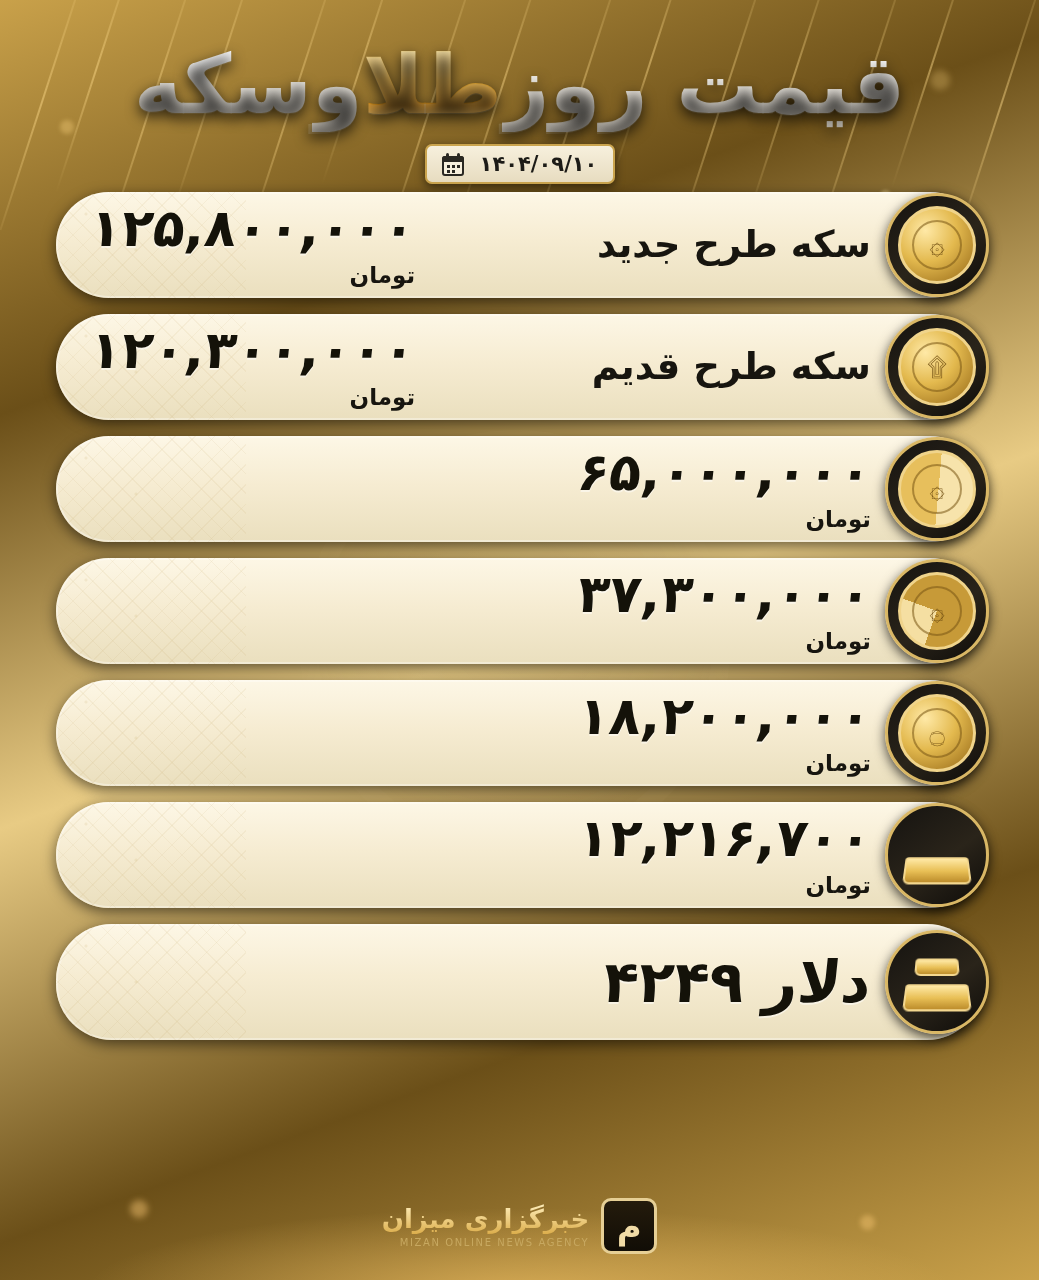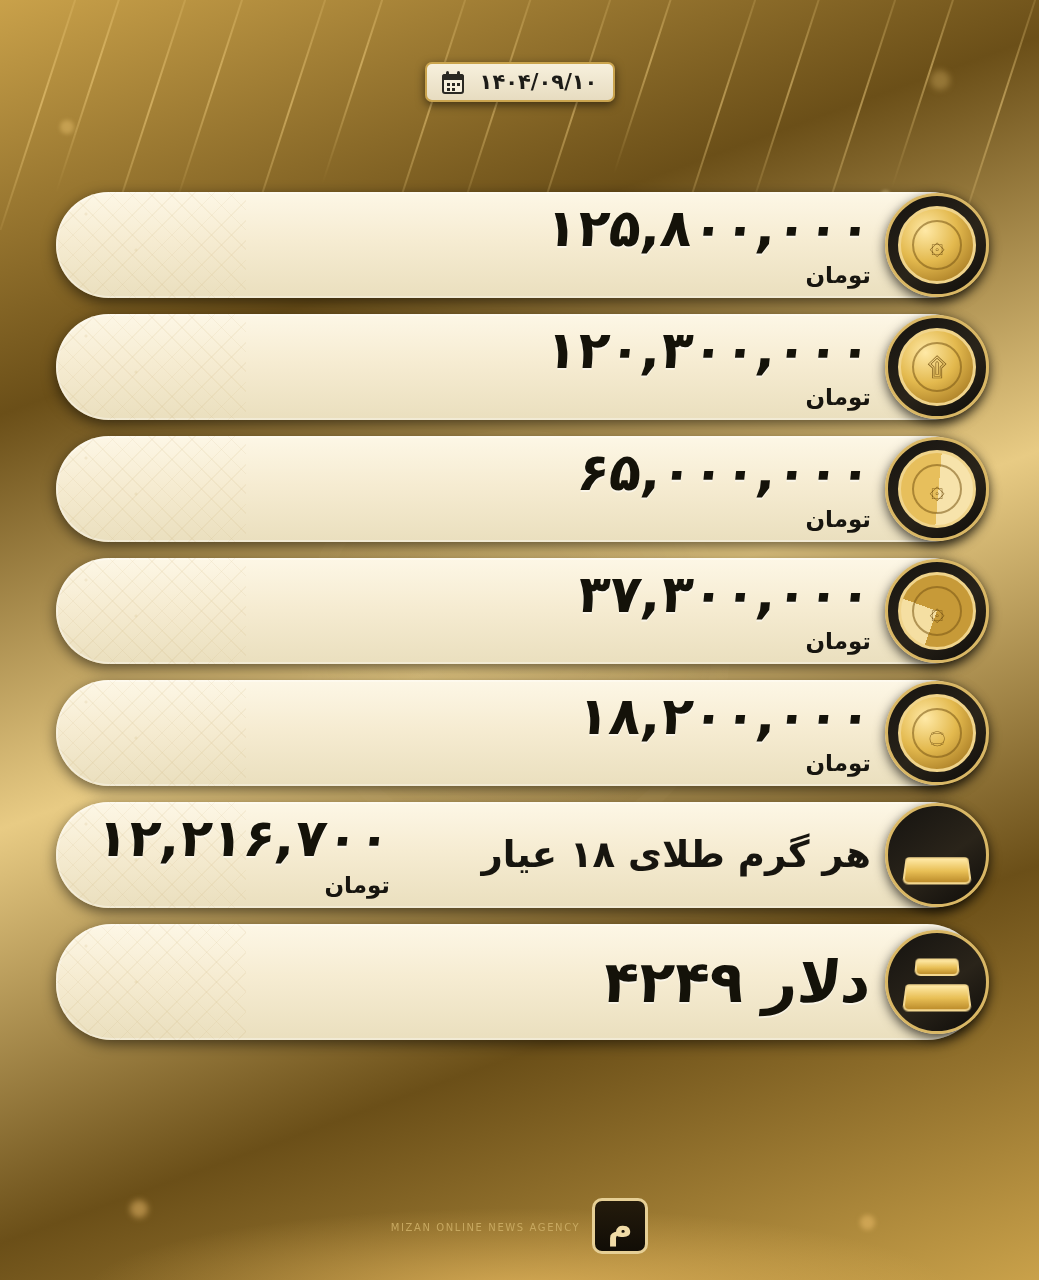--- a/index.html
+++ b/index.html
@@ -86,21 +86,21 @@
     background: linear-gradient(180deg,#ffffff 20%,#e9e4da 55%,#bfb8ab 100%);
     -webkit-background-clip: text; background-clip: text; color: transparent;
   }
   .t-gold {
     background: linear-gradient(180deg,#ffe9a8 10%,#f0b53f 45%,#d58c16 72%,#ffdf90 100%);
     -webkit-background-clip: text; background-clip: text; color: transparent;
   }
 
   .date-chip {
     position: relative;
-    margin: 24px auto 0;
+    margin: 12px auto 0;
     width: 190px;
     height: 40px;
     border-radius: 7px;
     background: linear-gradient(180deg,#f7f0dd,#e7dcc0);
     border: 2px solid #caa44e;
     display: flex;
     align-items: center;
     justify-content: center;
     gap: 16px;
     box-shadow: 0 3px 10px rgba(0,0,0,.55);
@@ -322,20 +322,23 @@
 
   <div class="watermark"></div>
 
   <div class="bokeh" style="left:60px;top:120px;width:14px;height:14px;background:rgba(255,215,130,.35);filter:blur(2px)"></div>
   <div class="bokeh" style="left:930px;top:70px;width:20px;height:20px;background:rgba(255,215,130,.28);filter:blur(3px)"></div>
   <div class="bokeh" style="left:880px;top:190px;width:11px;height:11px;background:rgba(255,230,160,.4);filter:blur(1.5px)"></div>
   <div class="bokeh" style="left:130px;top:1200px;width:18px;height:18px;background:rgba(255,205,120,.45);filter:blur(3px)"></div>
   <div class="bokeh" style="left:860px;top:1215px;width:15px;height:15px;background:rgba(255,205,120,.4);filter:blur(2.5px)"></div>
 
   <div class="header">
+    <div class="title">
+      <span class="t-white">قیمت روز</span><span class="t-gold">طلا</span><span class="t-white">و</span><span class="t-white">سکه</span>
+    </div>
 
     <div class="date-chip">
       <span class="date-text">۱۴۰۴/۰۹/۱۰</span>
       <span class="cal-icon">
         <span class="body"></span>
           <span class="top"></span>
           <span class="p1"></span>
           <span class="p2"></span>
         <span class="d" style="left:5px;top:12px"></span>
         <span class="d" style="left:10px;top:12px"></span>
@@ -343,34 +346,36 @@
         <span class="d" style="left:5px;top:17px"></span>
         <span class="d" style="left:10px;top:17px"></span>
       </span>
     </div>
   </div>
 
   <div class="rows">
 
     <div class="row">
       <div class="pill">
+        <span class="label">سکه طرح جدید</span>
         <span class="value-wrap">
           <span class="value">۱۲۵,۸۰۰,۰۰۰</span>
           <span class="unit">تومان</span>
         </span>
       </div>
       <span class="badge">
         <span class="coin">
             <span class="emblem">۞</span>
           </span>
       </span>
     </div>
 
     <div class="row">
       <div class="pill">
+        <span class="label">سکه طرح قدیم</span>
         <span class="value-wrap">
           <span class="value">۱۲۰,۳۰۰,۰۰۰</span>
           <span class="unit">تومان</span>
         </span>
       </div>
       <span class="badge">
         <span class="coin">
             <span class="emblem">۩</span>
           </span>
       </span>
@@ -413,21 +418,20 @@
       </div>
       <span class="badge">
         <span class="coin">
             <span class="emblem">۝</span>
           </span>
       </span>
     </div>
 
     <div class="row">
       <div class="pill">
-        <span class="label">هر گرم طلای ۱۸ عیار</span>
         <span class="value-wrap">
           <span class="value">۱۲,۲۱۶,۷۰۰</span>
           <span class="unit">تومان</span>
         </span>
       </div>
       <span class="badge">
         <span class="bar-icon">
             <span class="ingot"></span>
           </span>
       </span>
@@ -450,18 +454,19 @@
     </div>
 
   </div>
 
   <div class="footer-glow"></div>
 
   <div class="footer">
     <div class="logo-box">
       <span class="logo-mark">م</span>
       <span class="logo-text">
+        <span class="logo-fa">خبرگزاری میزان</span>
         <span class="logo-en">MIZAN ONLINE NEWS AGENCY</span>
       </span>
     </div>
   </div>
 
 </div>
 
 </body></html>

